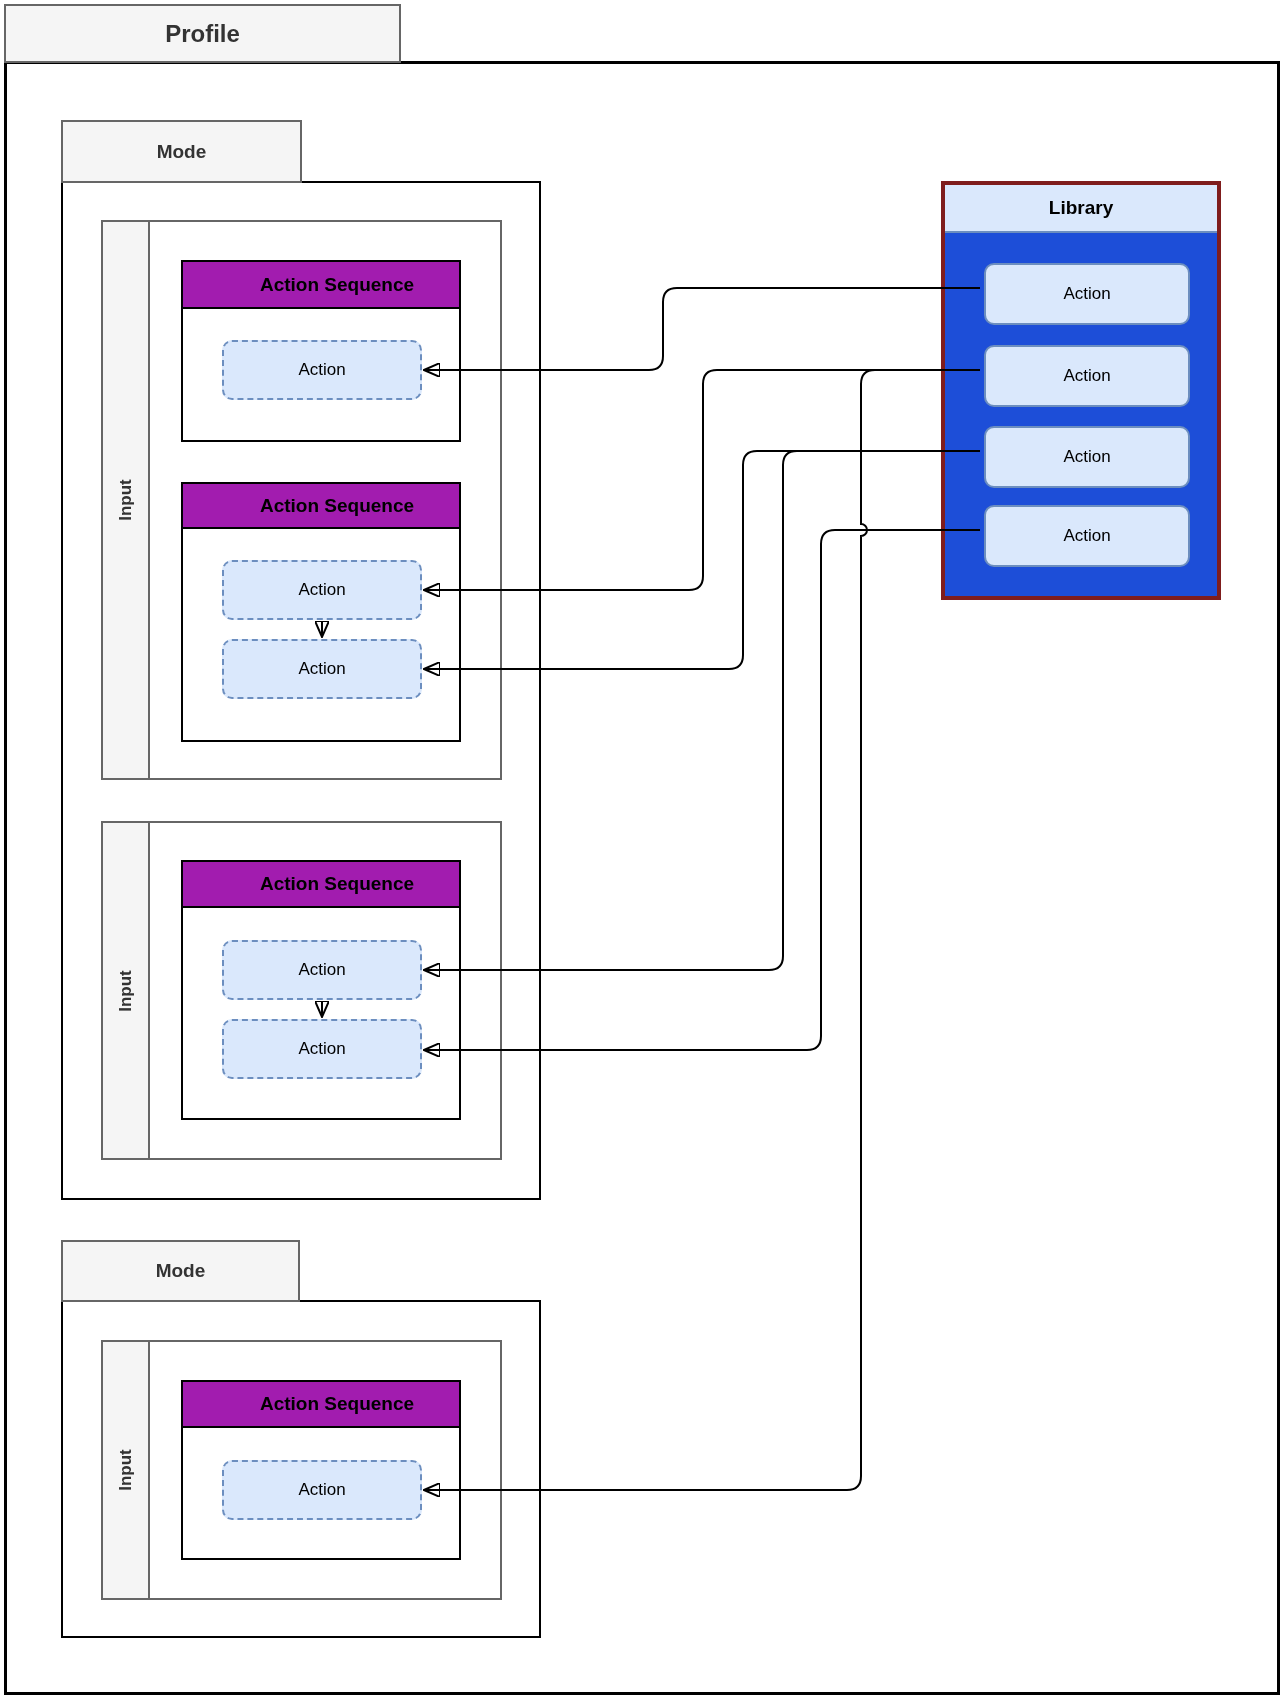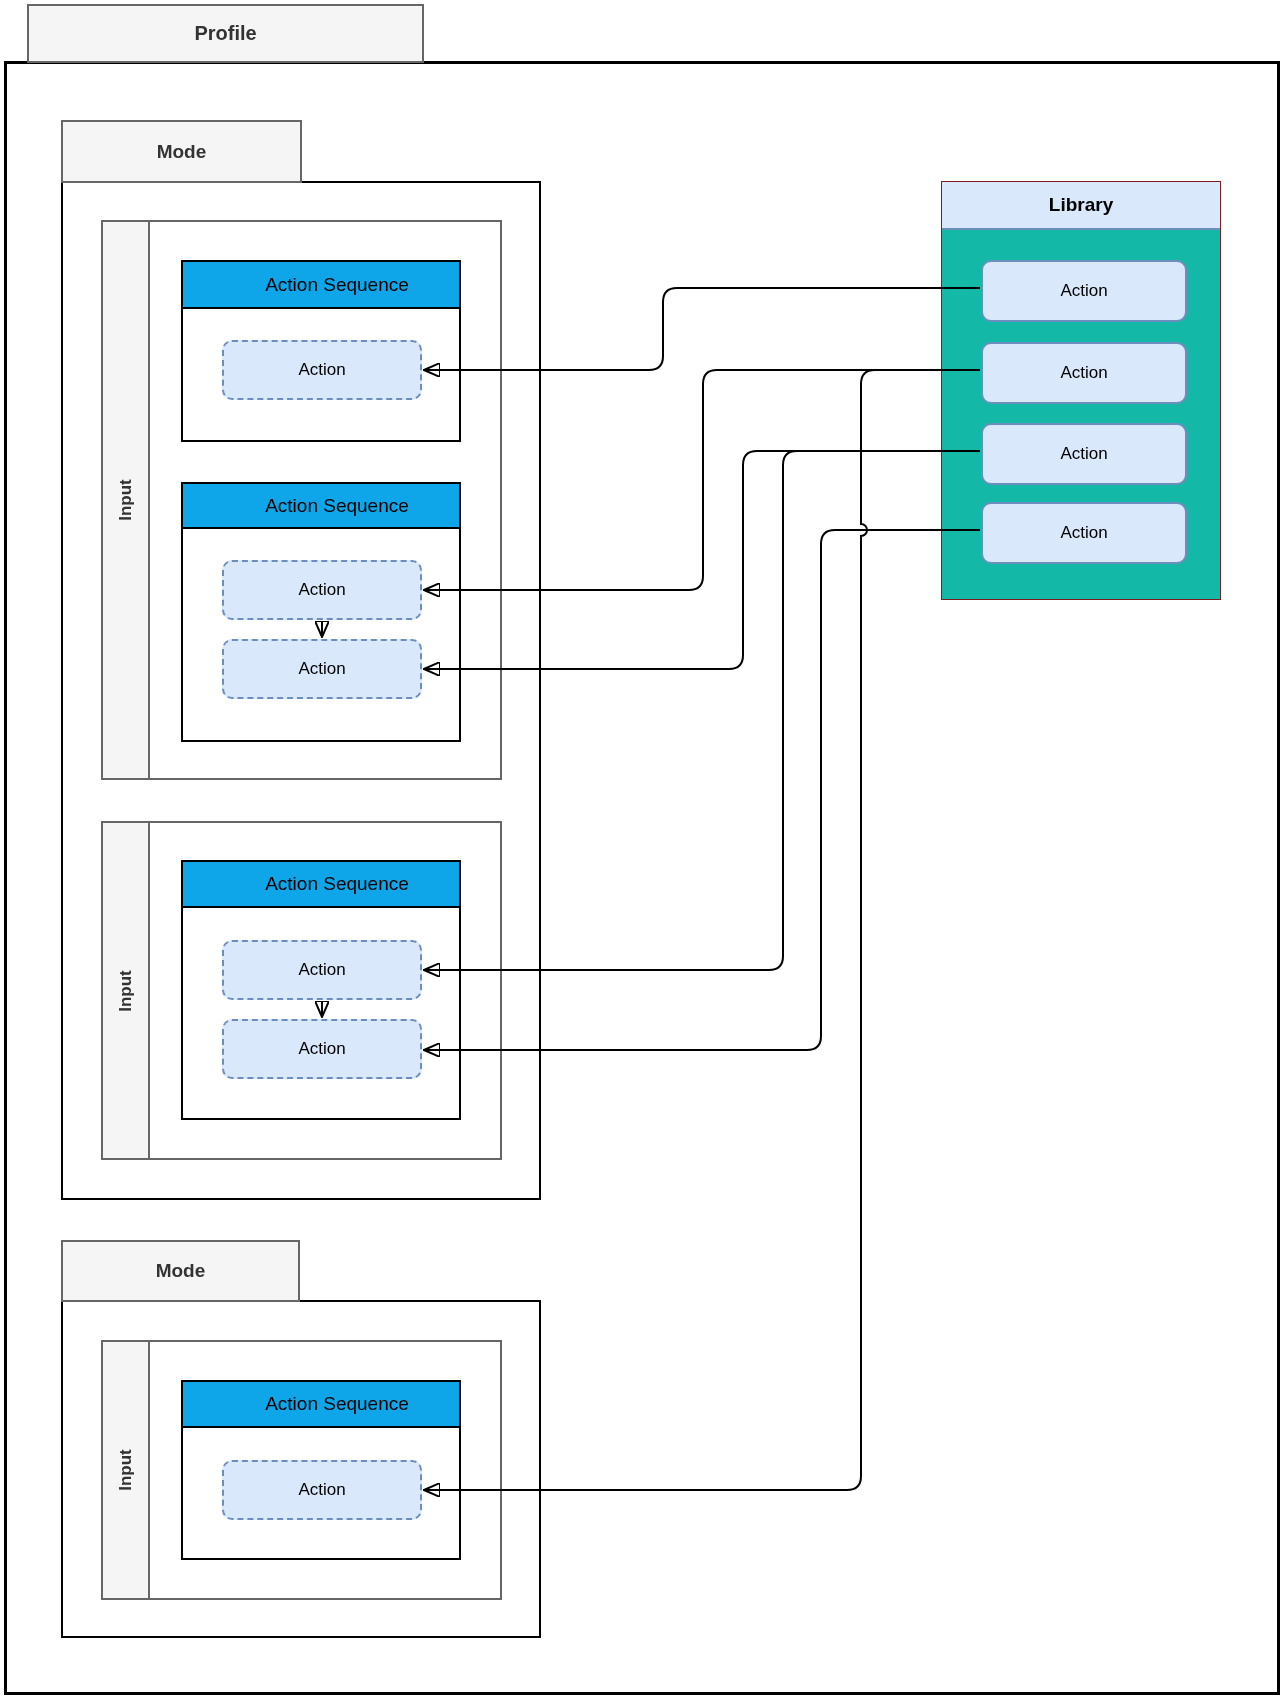--- a/index.html
+++ b/index.html
@@ -8,21 +8,21 @@
     font-family:"Liberation Sans", sans-serif;overflow:hidden;
   }
   .abs{position:absolute;box-sizing:border-box;}
 
   
   .tab{
     background:#f5f5f5;border:2px solid #666666;
     display:flex;align-items:center;justify-content:center;
     color:#333333;font-weight:bold;z-index:2;
   }
-  .tab.profile{font-size:20px;z-index:3;margin-left:23px;}
+  .tab.profile{font-size:24px;z-index:3;}
   .tab.mode{font-size:19px;align-items:center;}
 
   
   .frame{border:2px solid #000000;background:#ffffff;z-index:1;}
   .frame.profile-frame{border-width:3px;}
 
   
   .lane{border:2px solid #666666;background:#ffffff;z-index:2;}
   .lane .lane-strip{
     position:absolute;left:0;top:0;bottom:0;width:45px;
@@ -33,32 +33,32 @@
     transform:rotate(-90deg);white-space:nowrap;
     font-weight:bold;font-size:17px;color:#333333;
   }
 
   
   .sequence{border:2px solid #000000;background:#ffffff;z-index:3;}
   .seq-title{
     position:absolute;left:0;top:0;right:0;
     border-bottom:2px solid #000000;
     display:flex;align-items:center;justify-content:center;
-    font-weight:normal;font-size:19px;color:#000000;background:#0ea5e9;padding-left:32px;
+    font-weight:bold;font-size:19px;color:#000000;background:#a21caf;padding-left:32px;
   }
 
   
   .action-node{
     background:#dae8fc;border:2px dashed #6c8ebf;border-radius:10px;
     display:flex;align-items:center;justify-content:center;
     font-size:17px;color:#000000;z-index:4;width:200px;height:60px;left:222px;
   }
 
   
-  .library{border:1px solid #7f1d1d;background:#14b8a6;z-index:3;}
+  .library{border:4px solid #7f1d1d;background:#1d4ed8;z-index:3;}
   .library-header{
     position:absolute;left:0;top:0;right:0;height:46px;
     background:#dae8fc;border-bottom:2px solid #6c8ebf;
     display:flex;align-items:center;justify-content:center;
     font-weight:bold;font-size:19px;color:#000000;
   }
   .library-action{
     position:absolute;left:39px;width:202px;height:58px;
     background:#dae8fc;border:2px solid #6c8ebf;border-radius:10px;
     display:flex;align-items:center;justify-content:center;

